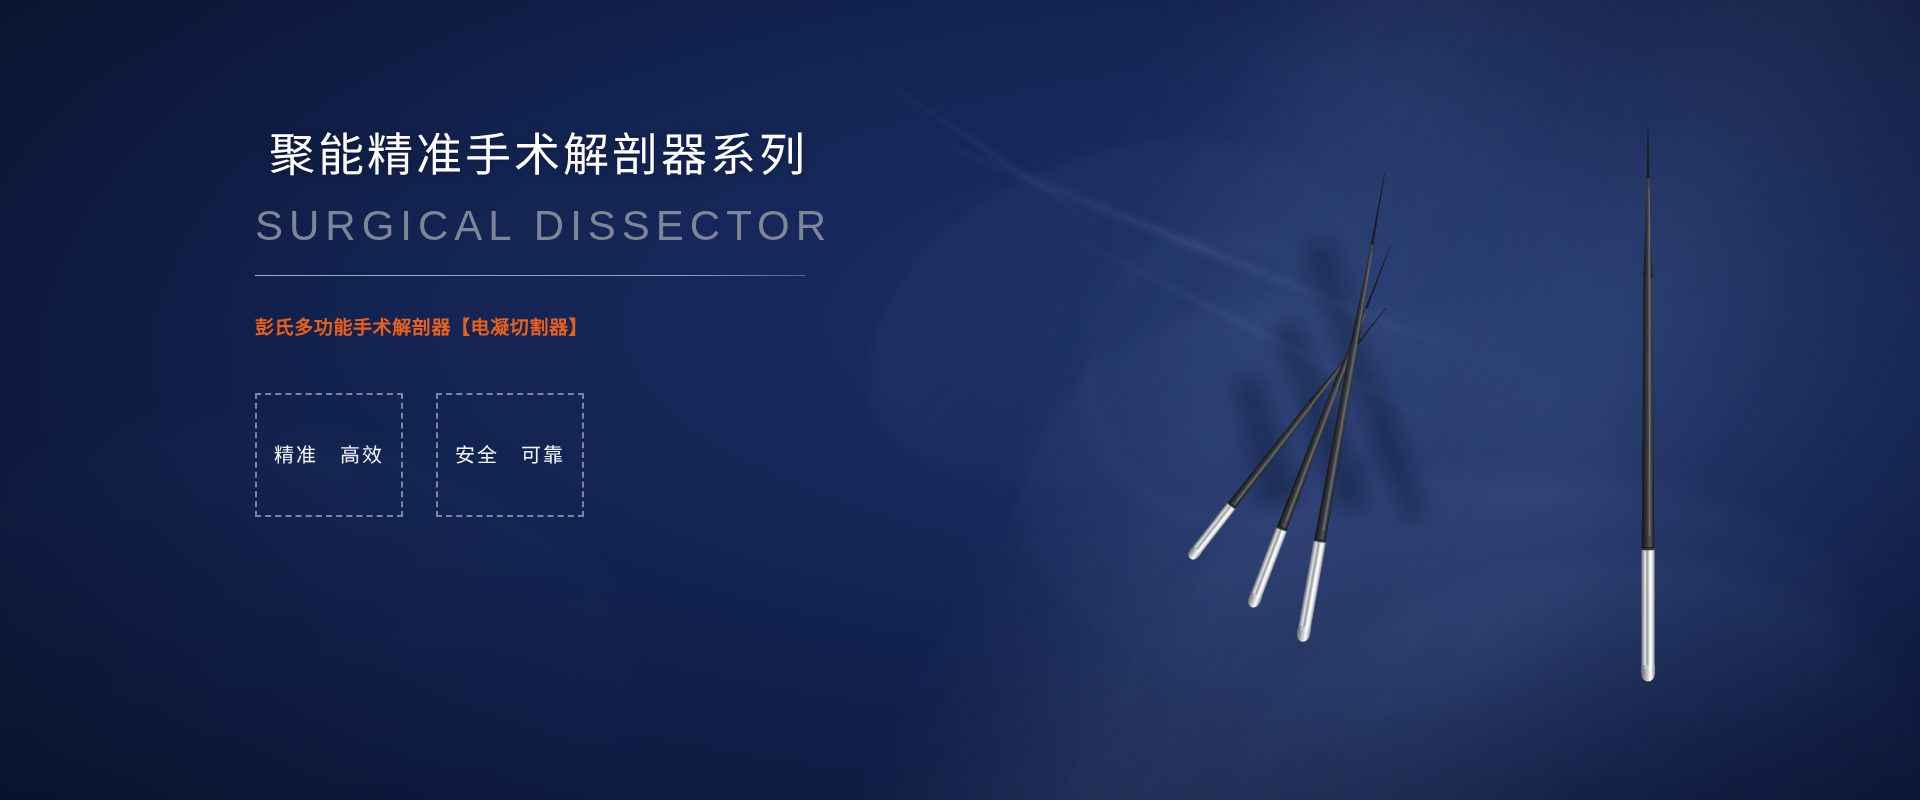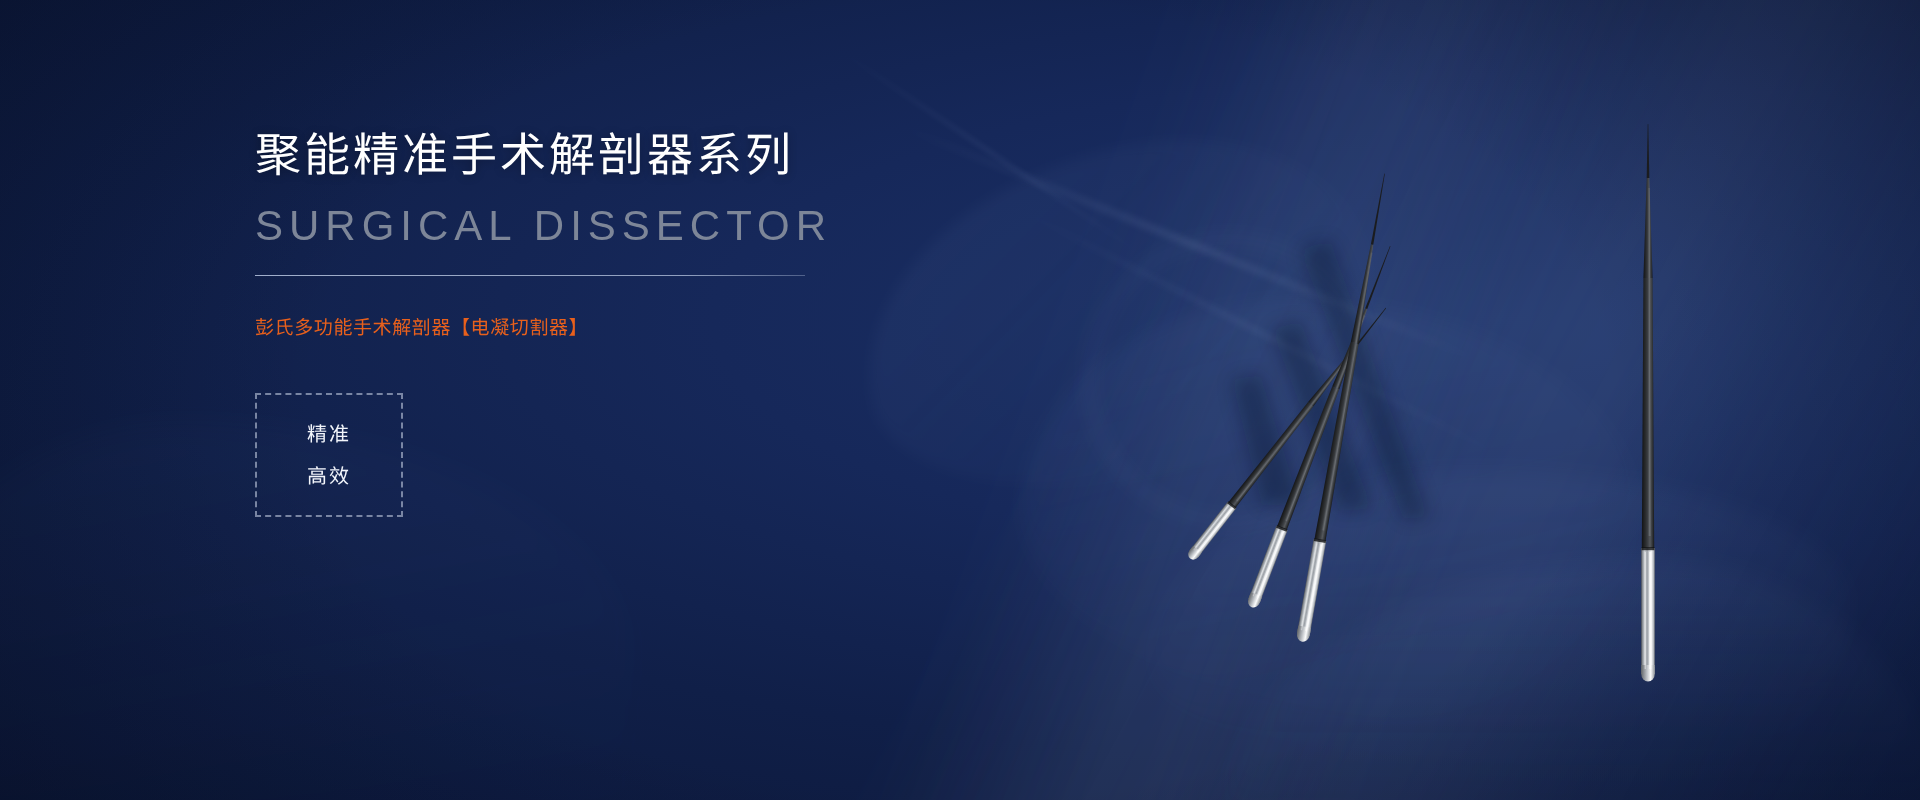--- a/index.html
+++ b/index.html
@@ -120,53 +120,54 @@
     z-index:6;
   }
   .title-cn{
     font-size:46px;
     font-weight:300;
     color:#ffffff;
     letter-spacing:3px;
     line-height:1.18;
     text-shadow:0 1px 10px rgba(0,0,0,.30);
     white-space:nowrap;
+    margin-left:14px;
   }
   .title-en{
     margin-top:21px;
     font-size:42px;
     font-weight:300;
     color:#7d8698;
     letter-spacing:6px;
     line-height:1.1;
     white-space:nowrap;
   }
   .divider{
     margin-top:26px;
     width:550px; height:1px;
     background:linear-gradient(90deg, rgba(186,200,226,.85) 0%, rgba(186,200,226,.75) 78%, rgba(186,200,226,.35) 100%);
   }
   .subtitle{
     margin-top:36px;
     font-size:19px;
-    font-weight:400;
+    font-weight:700;
     color:#e8601c;
     letter-spacing:.6px;
     white-space:nowrap;
   }
 
   
   .features{
     margin-top:54px;
     display:flex;
     gap:33px;
   }
   .feature{
     width:148px; height:124px;
-    display:flex; flex-direction:column;
+    display:flex; flex-direction:row;
     align-items:center; justify-content:center;
     gap:22px;
     border:2px dashed rgba(196,206,226,.58);
   }
   .feature.bright{ border-color:rgba(255,255,255,.95); }
   .feature-line{
     font-size:20px;
     font-weight:400;
     color:#f2f5fb;
     letter-spacing:2px;
@@ -317,17 +318,21 @@
     <p class="subtitle">彭氏多功能手术解剖器【电凝切割器】</p>
 
     <div class="features">
 
       <div class="feature">
         <span class="feature-line">精准</span>
         <span class="feature-line">高效</span>
       </div>
 
 
+      <div class="feature">
+        <span class="feature-line">安全</span>
+        <span class="feature-line">可靠</span>
+      </div>
 
     </div>
   </div>
 
 </div>
 
 </body></html>

